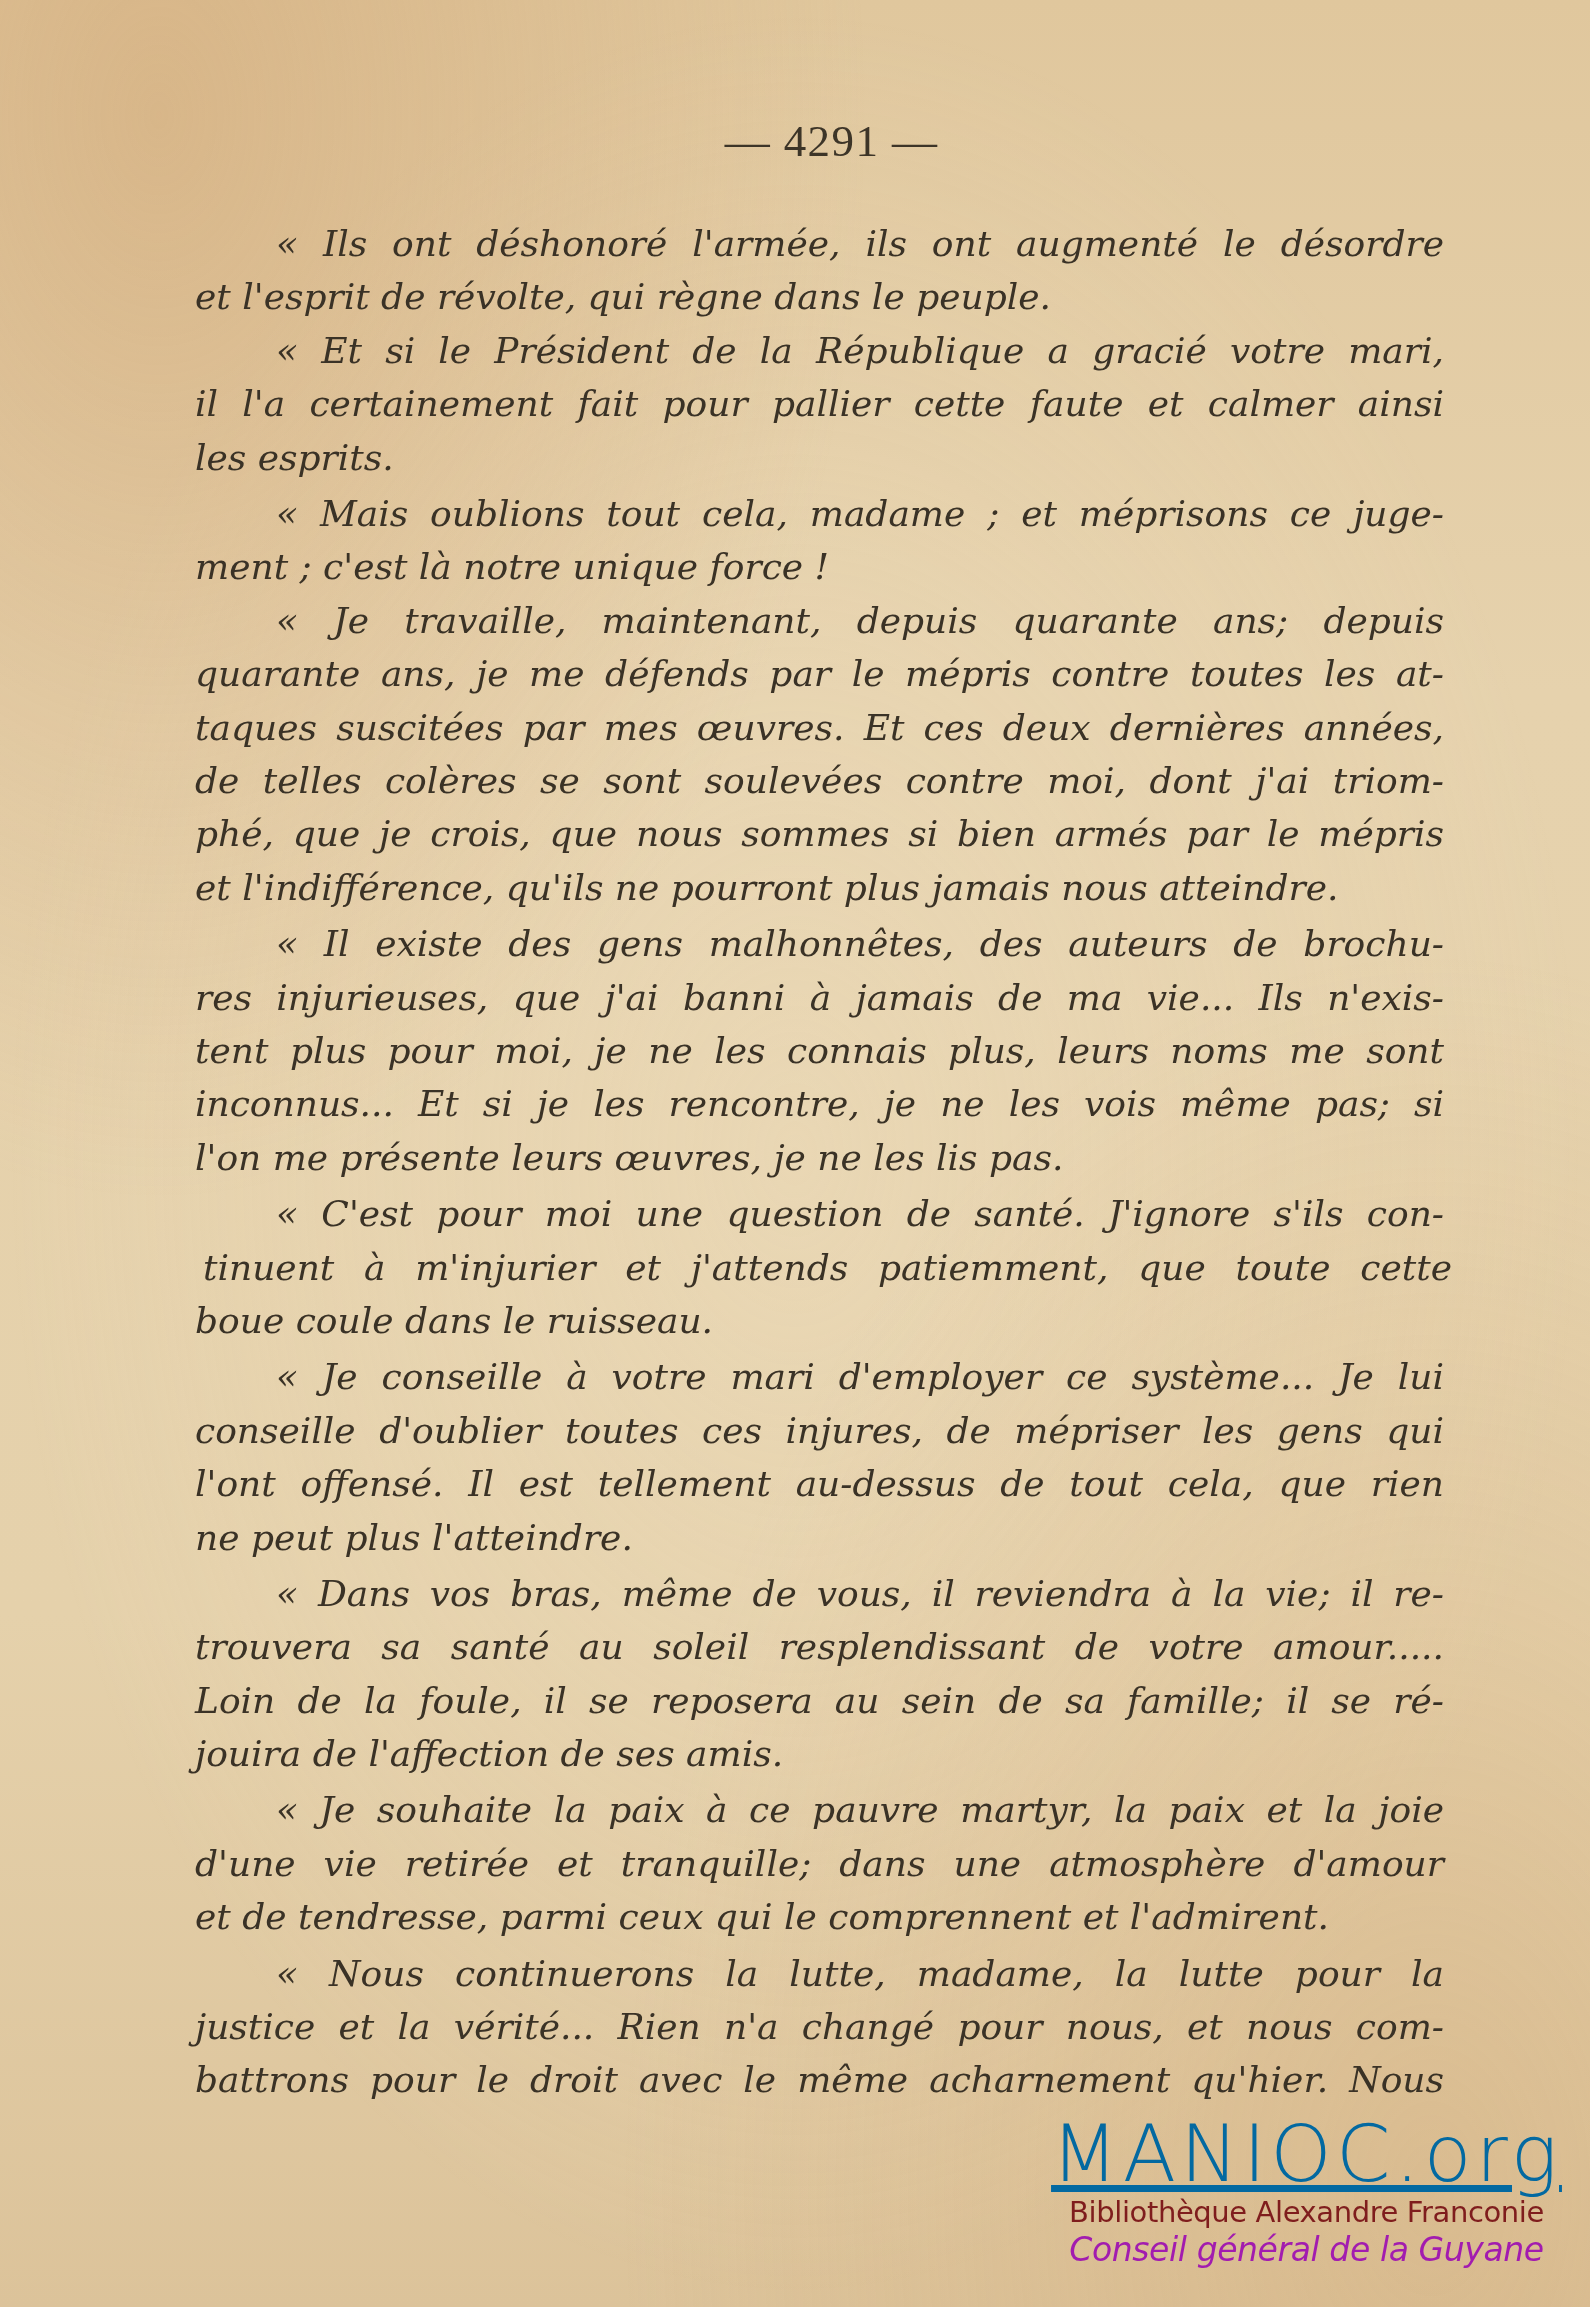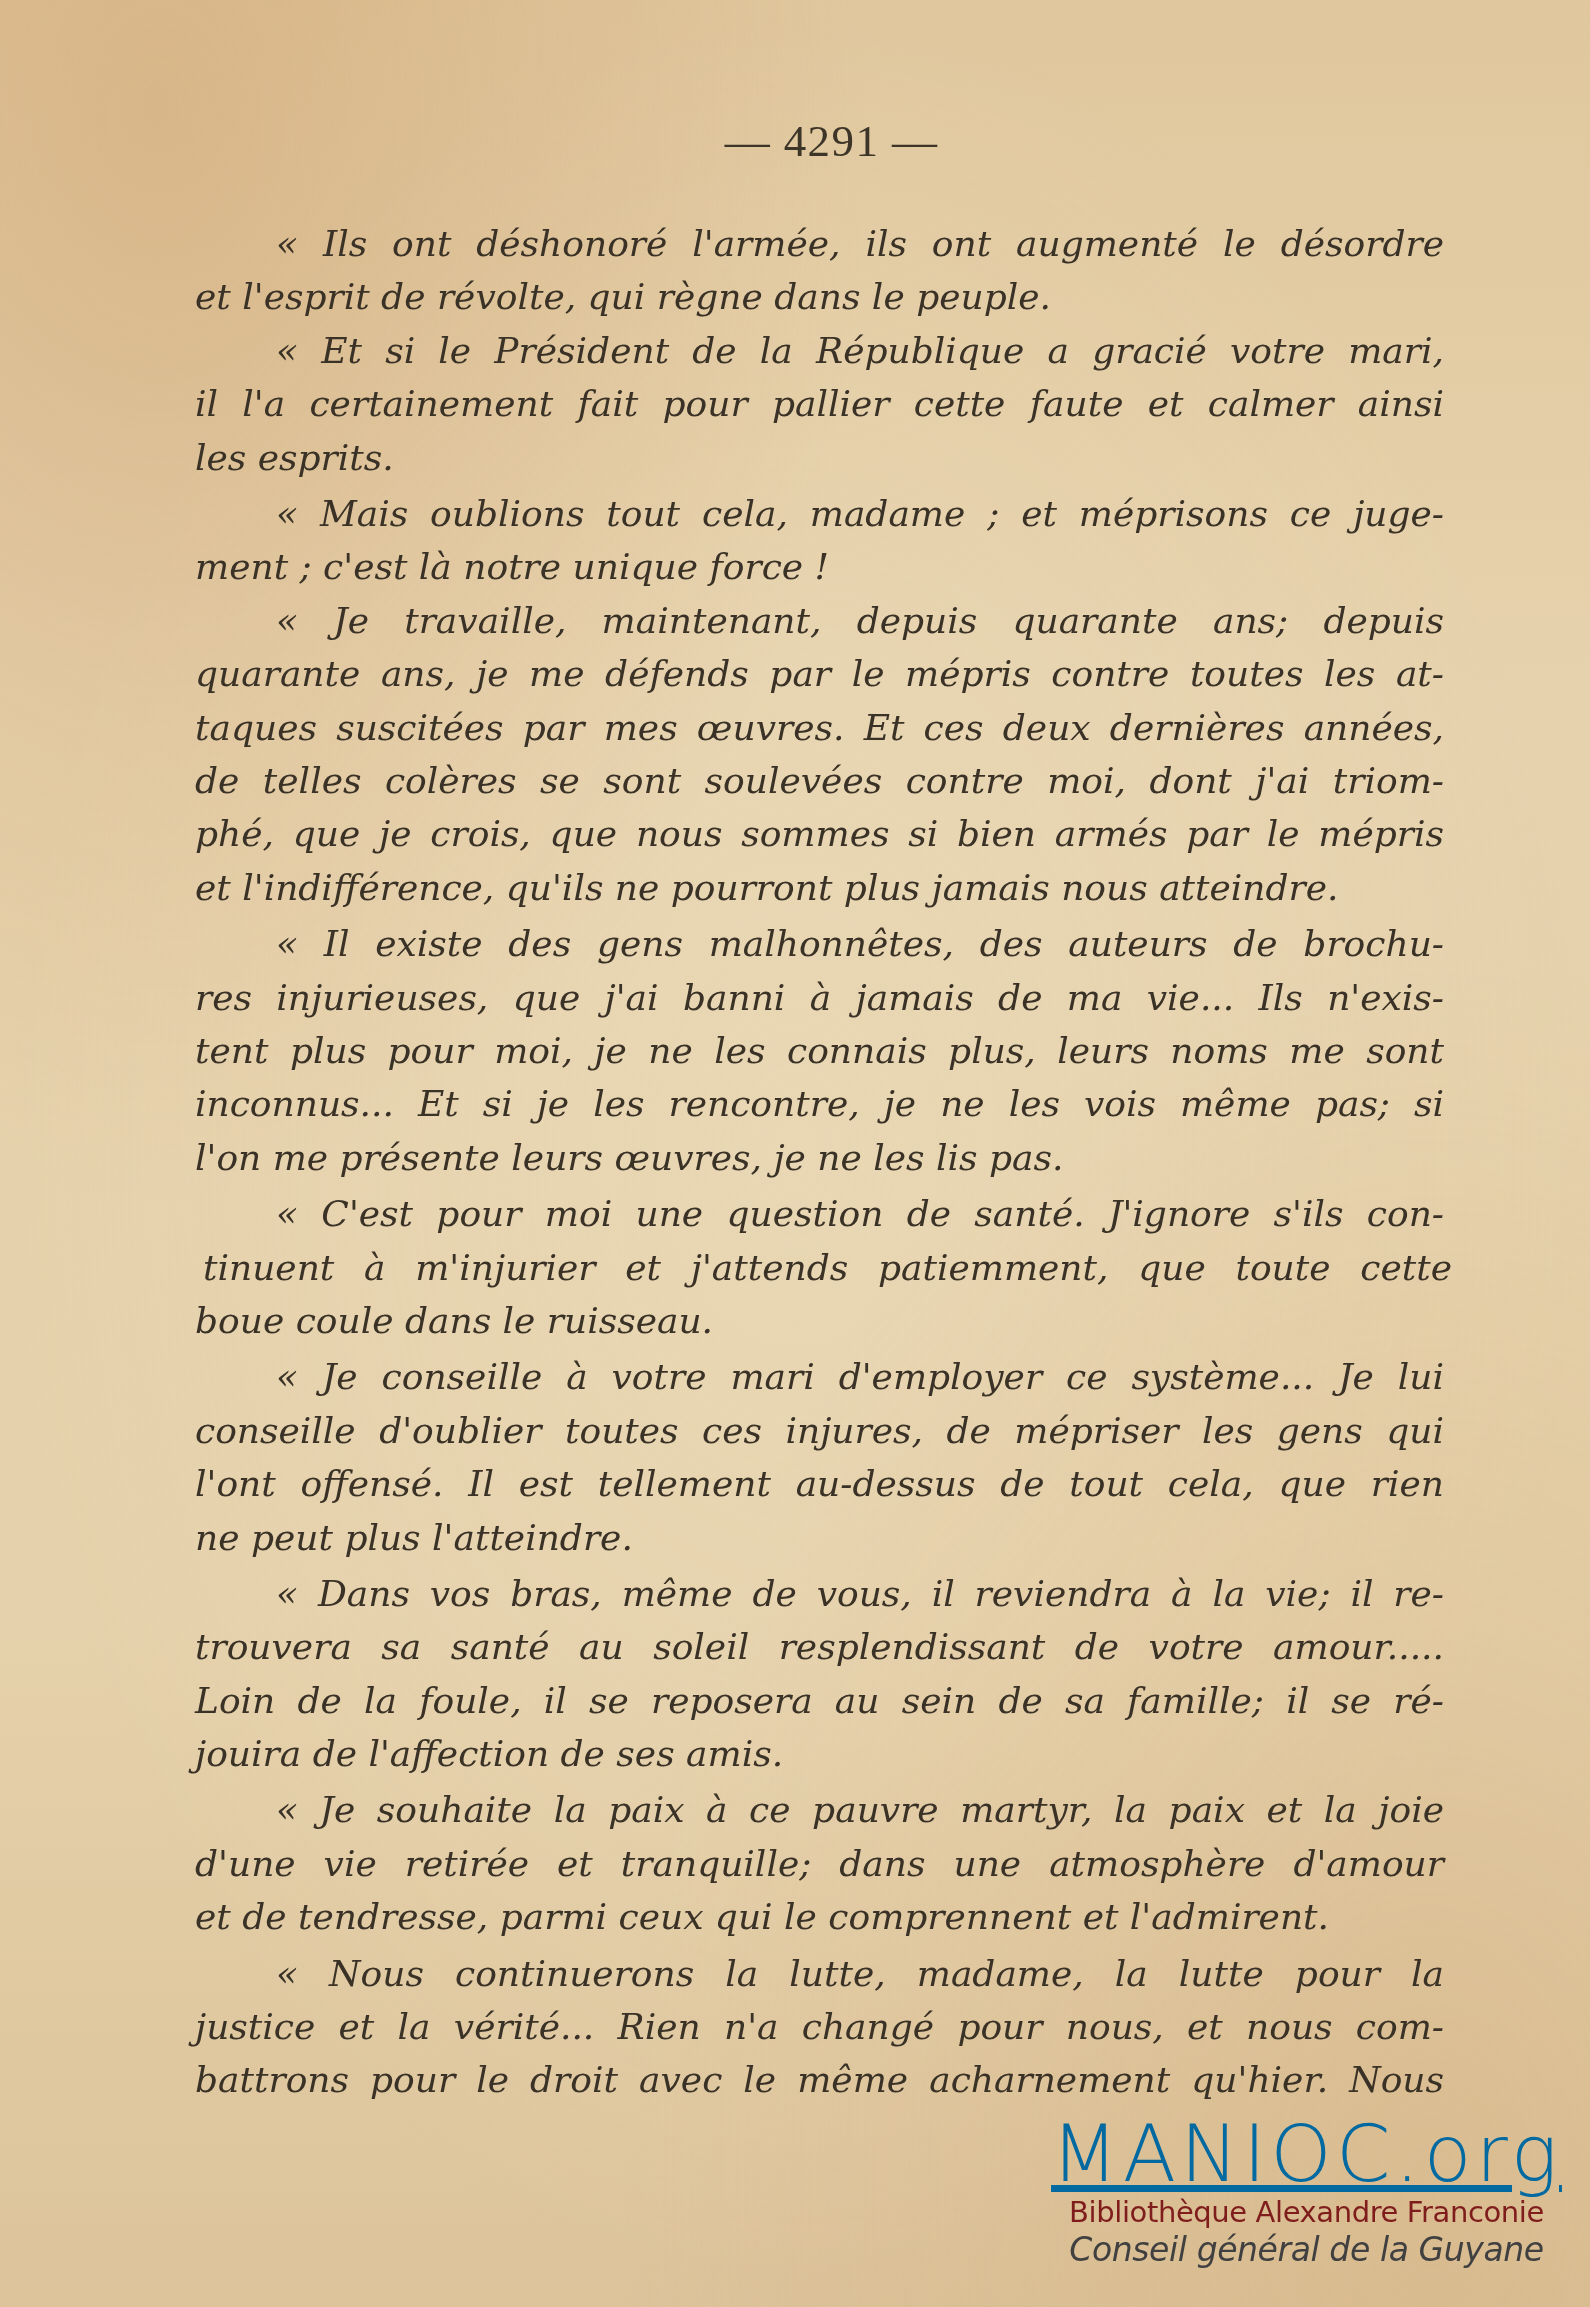--- a/index.html
+++ b/index.html
@@ -87,21 +87,21 @@
     font-size: 29px;
     line-height: 36px;
     color: #7f1d1d;
     letter-spacing: -0.4px;
   }
   .wm-line2 {
     font-family: "DejaVu Sans", sans-serif;
     font-style: italic;
     font-size: 33px;
     line-height: 40px;
-    color: #404040;
+    color: #a21caf;
     letter-spacing: -0.4px;
   }
 </style>
 </head>
 <body>
 
 <div class="page">
 
   <div class="page-number">— 4291 —</div>
 

